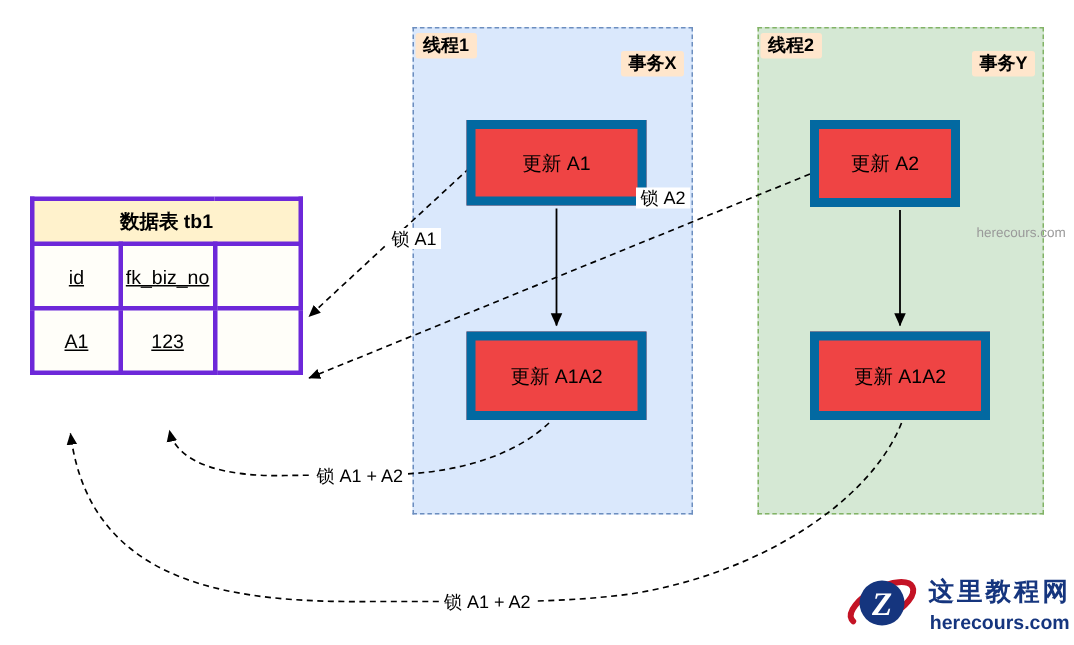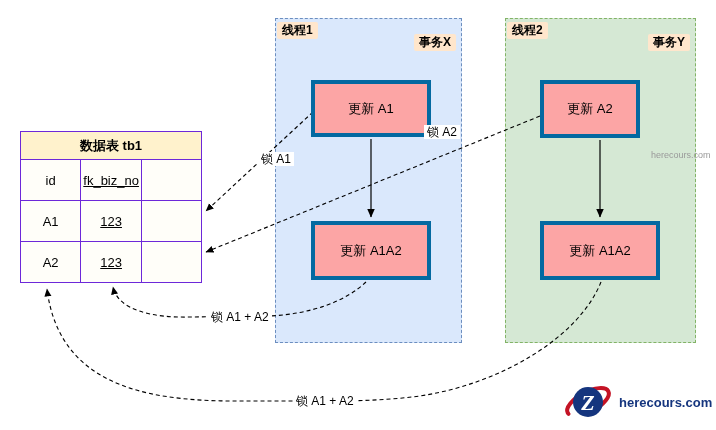--- a/index.html
+++ b/index.html
@@ -12,39 +12,39 @@
   .panel.blue{left:275px;width:187px;background:#dae8fc;border:1px dashed #6c8ebf;}
   .panel.green{left:505px;width:191px;background:#d5e8d4;border:1px dashed #82b366;}
   .badge{
     position:absolute;top:3px;background:#ffe6cc;color:#000;
     font-size:12px;font-weight:600;padding:2px 5px;border-radius:2px;
     white-space:nowrap;line-height:13px;
   }
   .badge.left{left:1px;}
   .badge.right{right:5px;margin-top:12px;}
   .node{
-    position:absolute;background:#fca5a5;border:4px solid #0369a1;
+    position:absolute;background:#ef4444;border:6px solid #0369a1;
     display:flex;align-items:center;justify-content:center;
     font-size:13px;box-sizing:border-box;z-index:3;
   }
   #box-a1{left:311px;top:80px;width:120px;height:57px;}
   #box-a1a2-x{left:311px;top:221px;width:120px;height:59px;}
   #box-a2{left:540px;top:80px;width:100px;height:58px;}
   #box-a1a2-y{left:540px;top:221px;width:120px;height:59px;}
   svg.wires{position:absolute;left:0;top:0;z-index:2;pointer-events:none;}
   table.dbtable{
     position:absolute;left:20px;top:131px;width:182px;z-index:3;
     border-collapse:collapse;font-size:13px;background:#fff;
   }
   table.dbtable th,table.dbtable td{
-    border:1px solid #6d28d9;text-align:center;padding:0;
+    border:3px solid #6d28d9;text-align:center;padding:0;
   }
   table.dbtable th{background:#fff2cc;height:27px;font-weight:bold;font-size:13px;}
   table.dbtable td{height:40px;background:#fffef9;}
-  td.c1{width:60px;} td.c2{width:60px;text-decoration:underline;} td.c3{width:60px;}
+  td.c1{width:60px;text-decoration:underline;} td.c2{width:60px;text-decoration:underline;} td.c3{width:60px;}
   .edge-label{
     position:absolute;z-index:4;font-size:12px;background:#ffffff;
     padding:0 3px;white-space:nowrap;line-height:14px;
   }
   #lbl-lock-a1{left:237px;top:152px;margin-left:21px;}
   #lbl-lock-a2{left:424px;top:125px;}
   #lbl-lock-a1a2-x{left:208px;top:310px;}
   #lbl-lock-a1a2-y{left:293px;top:394px;}
   .watermark{
     position:absolute;left:563px;top:376px;width:152px;height:52px;
@@ -105,39 +105,35 @@
     <tr>
       <td class="c1">id</td>
       <td class="c2">fk_biz_no</td>
       <td class="c3"></td>
     </tr>
     <tr>
       <td class="c1">A1</td>
       <td class="c2">123</td>
       <td class="c3"></td>
     </tr>
-    <tr>
-      <td class="c1">A2</td>
-      <td class="c2">123</td>
-      <td class="c3"></td>
-    </tr>
   </tbody>
     </table>
 
   <span class="edge-label" id="lbl-lock-a1">锁 A1</span>
   <span class="edge-label" id="lbl-lock-a2">锁 A2</span>
   <span class="edge-label" id="lbl-lock-a1a2-x">锁 A1 + A2</span>
   <span class="edge-label" id="lbl-lock-a1a2-y">锁 A1 + A2</span>
 
   <span class="side-watermark">herecours.com</span>
 
   <div class="watermark">
     <svg width="52" height="52" viewBox="0 0 52 52">
       <ellipse cx="25" cy="26" rx="23" ry="10" fill="none" stroke="#c41325" stroke-width="4" stroke-linecap="round" stroke-dasharray="82 22" stroke-dashoffset="-52" transform="rotate(-28 25 26)"></ellipse>
       <circle cx="25" cy="26" r="15" fill="#15357e"></circle>
       <text x="25" y="34" text-anchor="middle" font-size="22" font-weight="bold" font-style="italic" fill="#ffffff" font-family="Liberation Serif, DejaVu Serif, serif">Z</text>
     </svg>
     <div class="wm-text">
+      <span class="wm-brand">这里教程网</span>
       <span class="wm-domain">herecours.com</span>
     </div>
   </div>
 
 </div>
 
 </body></html>

